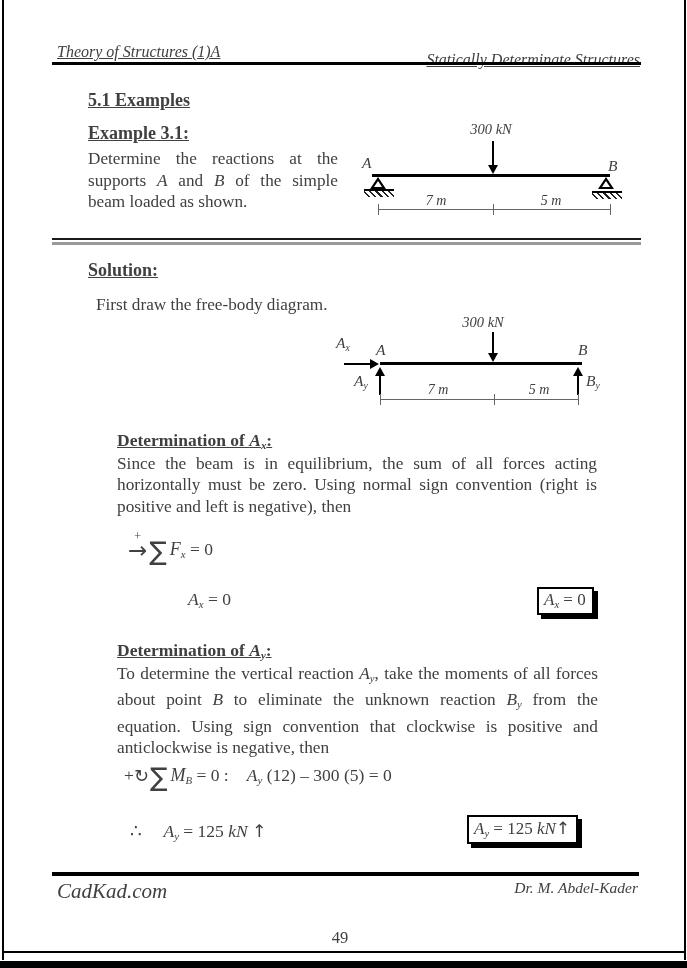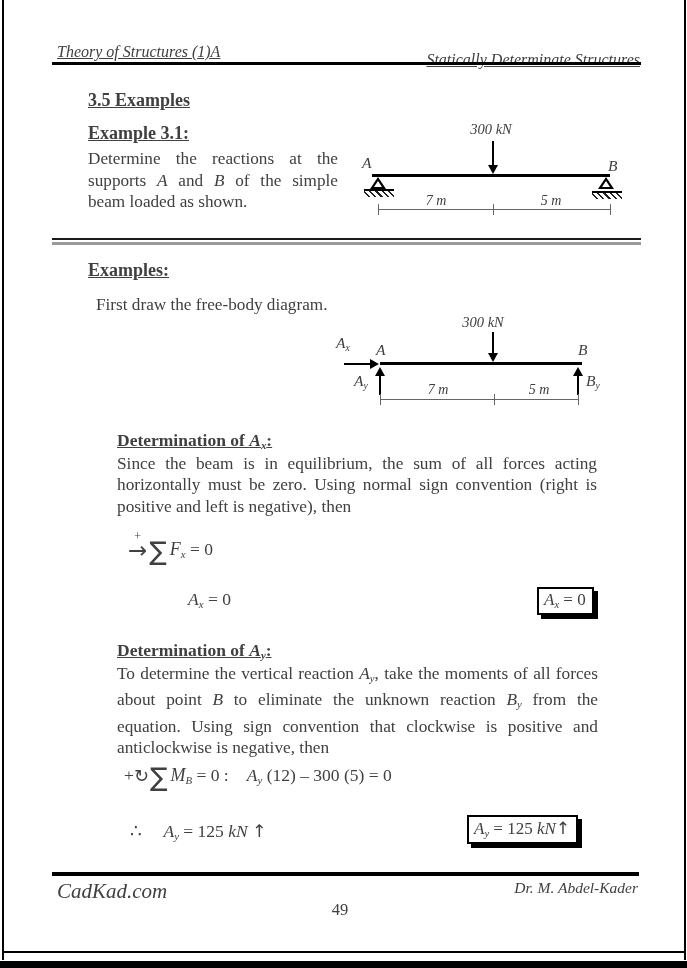--- a/index.html
+++ b/index.html
@@ -17,21 +17,21 @@
   .b  { font-weight:bold; }
   .u  { text-decoration:underline; }
   .sub { font-size:0.62em; vertical-align:-0.28em; }
 
   
   .hdr-left  { left:57px; top:43px; font-size:16px; }
   .hdr-right { right:47px; top:51px; font-size:16px; }
   .hdr-rule  { left:52px; top:62px; width:589px; height:3px; background:#000; }
   .ftr-rule  { left:52px; top:872px; width:587px; height:4px; background:#000; }
   .ftr-left  { left:57px; top:879px; font-size:21px; }
-  .ftr-page  { left:315px; top:900px; width:50px; text-align:center; font-size:16.5px; }
+  .ftr-page  { left:315px; top:928px; width:50px; text-align:center; font-size:16.5px; }
   .ftr-right { right:49px; top:879px; font-size:15.5px;text-align:right; }
 
   .sec-title { left:88px; top:90px;  font-size:18px; }
   .ex-title  { left:88px; top:123px; font-size:18px; }
   .intro-para { left:88px; top:148px; width:250px; font-size:17.2px; line-height:21.6px; text-align:justify; }
 
   
   .sol-title { left:88px; top:260px; font-size:18px; }
   .sol-intro { left:96px; top:295px; font-size:17.2px; }
   .det-ax-head { left:117px; top:430px; font-size:17.5px; }
@@ -92,21 +92,21 @@
 
   <div class="frame-left"></div>
   <div class="frame-right"></div>
   <div class="frame-bottom-thin"></div>
   <div class="frame-bottom-thick"></div>
 
   <div class="abs hdr-left it u">Theory of Structures (1)A</div>
   <div class="abs hdr-right it u">Statically Determinate Structures</div>
   <div class="abs hdr-rule"></div>
 
-  <div class="abs sec-title b u">3.5 Examples</div>
+  <div class="abs sec-title b u">5.1 Examples</div>
   <div class="abs ex-title b u">Example 3.1:</div>
 
   <p class="abs intro-para"><span>Determine the reactions at the supports </span><span class="it">A</span><span> and </span><span class="it">B</span><span> of the simple beam loaded as shown.</span></p>
 
   <div class="diagram d1">
     <div class="dlabel" style="left:98px; top:3px; width:70px; text-align:center;">300 kN</div>
     <div class="vline" style="left:134px; top:23px; height:25px;"></div>
     <div class="head-down" style="left:130px; top:47px;"></div>
     <div class="beam-line" style="left:14px; top:56px; width:238px; height:3px;"></div>
     <div class="nlabel" style="left:4px;  top:36px;">A</div>
@@ -126,21 +126,21 @@
     <div class="dim-tick" style="left:20px;  top:86px; height:11px;"></div>
     <div class="dim-tick" style="left:135px; top:86px; height:11px;"></div>
     <div class="dim-tick" style="left:252px; top:86px; height:11px;"></div>
     <div class="dim-text" style="left:48px;  top:75px;">7 m</div>
     <div class="dim-text" style="left:163px; top:75px;">5 m</div>
   </div>
 
   <div class="abs divider-thin"></div>
   <div class="abs divider-thick"></div>
 
-  <div class="abs sol-title b u">Examples:</div>
+  <div class="abs sol-title b u">Solution:</div>
   <div class="abs sol-intro">First draw the free-body diagram.</div>
 
   <div class="diagram d2">
     <div class="dlabel" style="left:115px; top:1px; width:70px; text-align:center;">300 kN</div>
     <div class="vline" style="left:159px; top:19px; height:22px;"></div>
     <div class="head-down" style="left:155px; top:40px;"></div>
     <div class="beam-line" style="left:47px; top:49px; width:202px; height:3px;"></div>
     <div class="nlabel" style="left:3px; top:21px;text-align:right;"><span>A</span><span class="sub">x</span></div>
     <div class="hline" style="left:11px; top:50px; width:27px;"></div>
     <div class="head-right" style="left:37px; top:46px;"></div>

